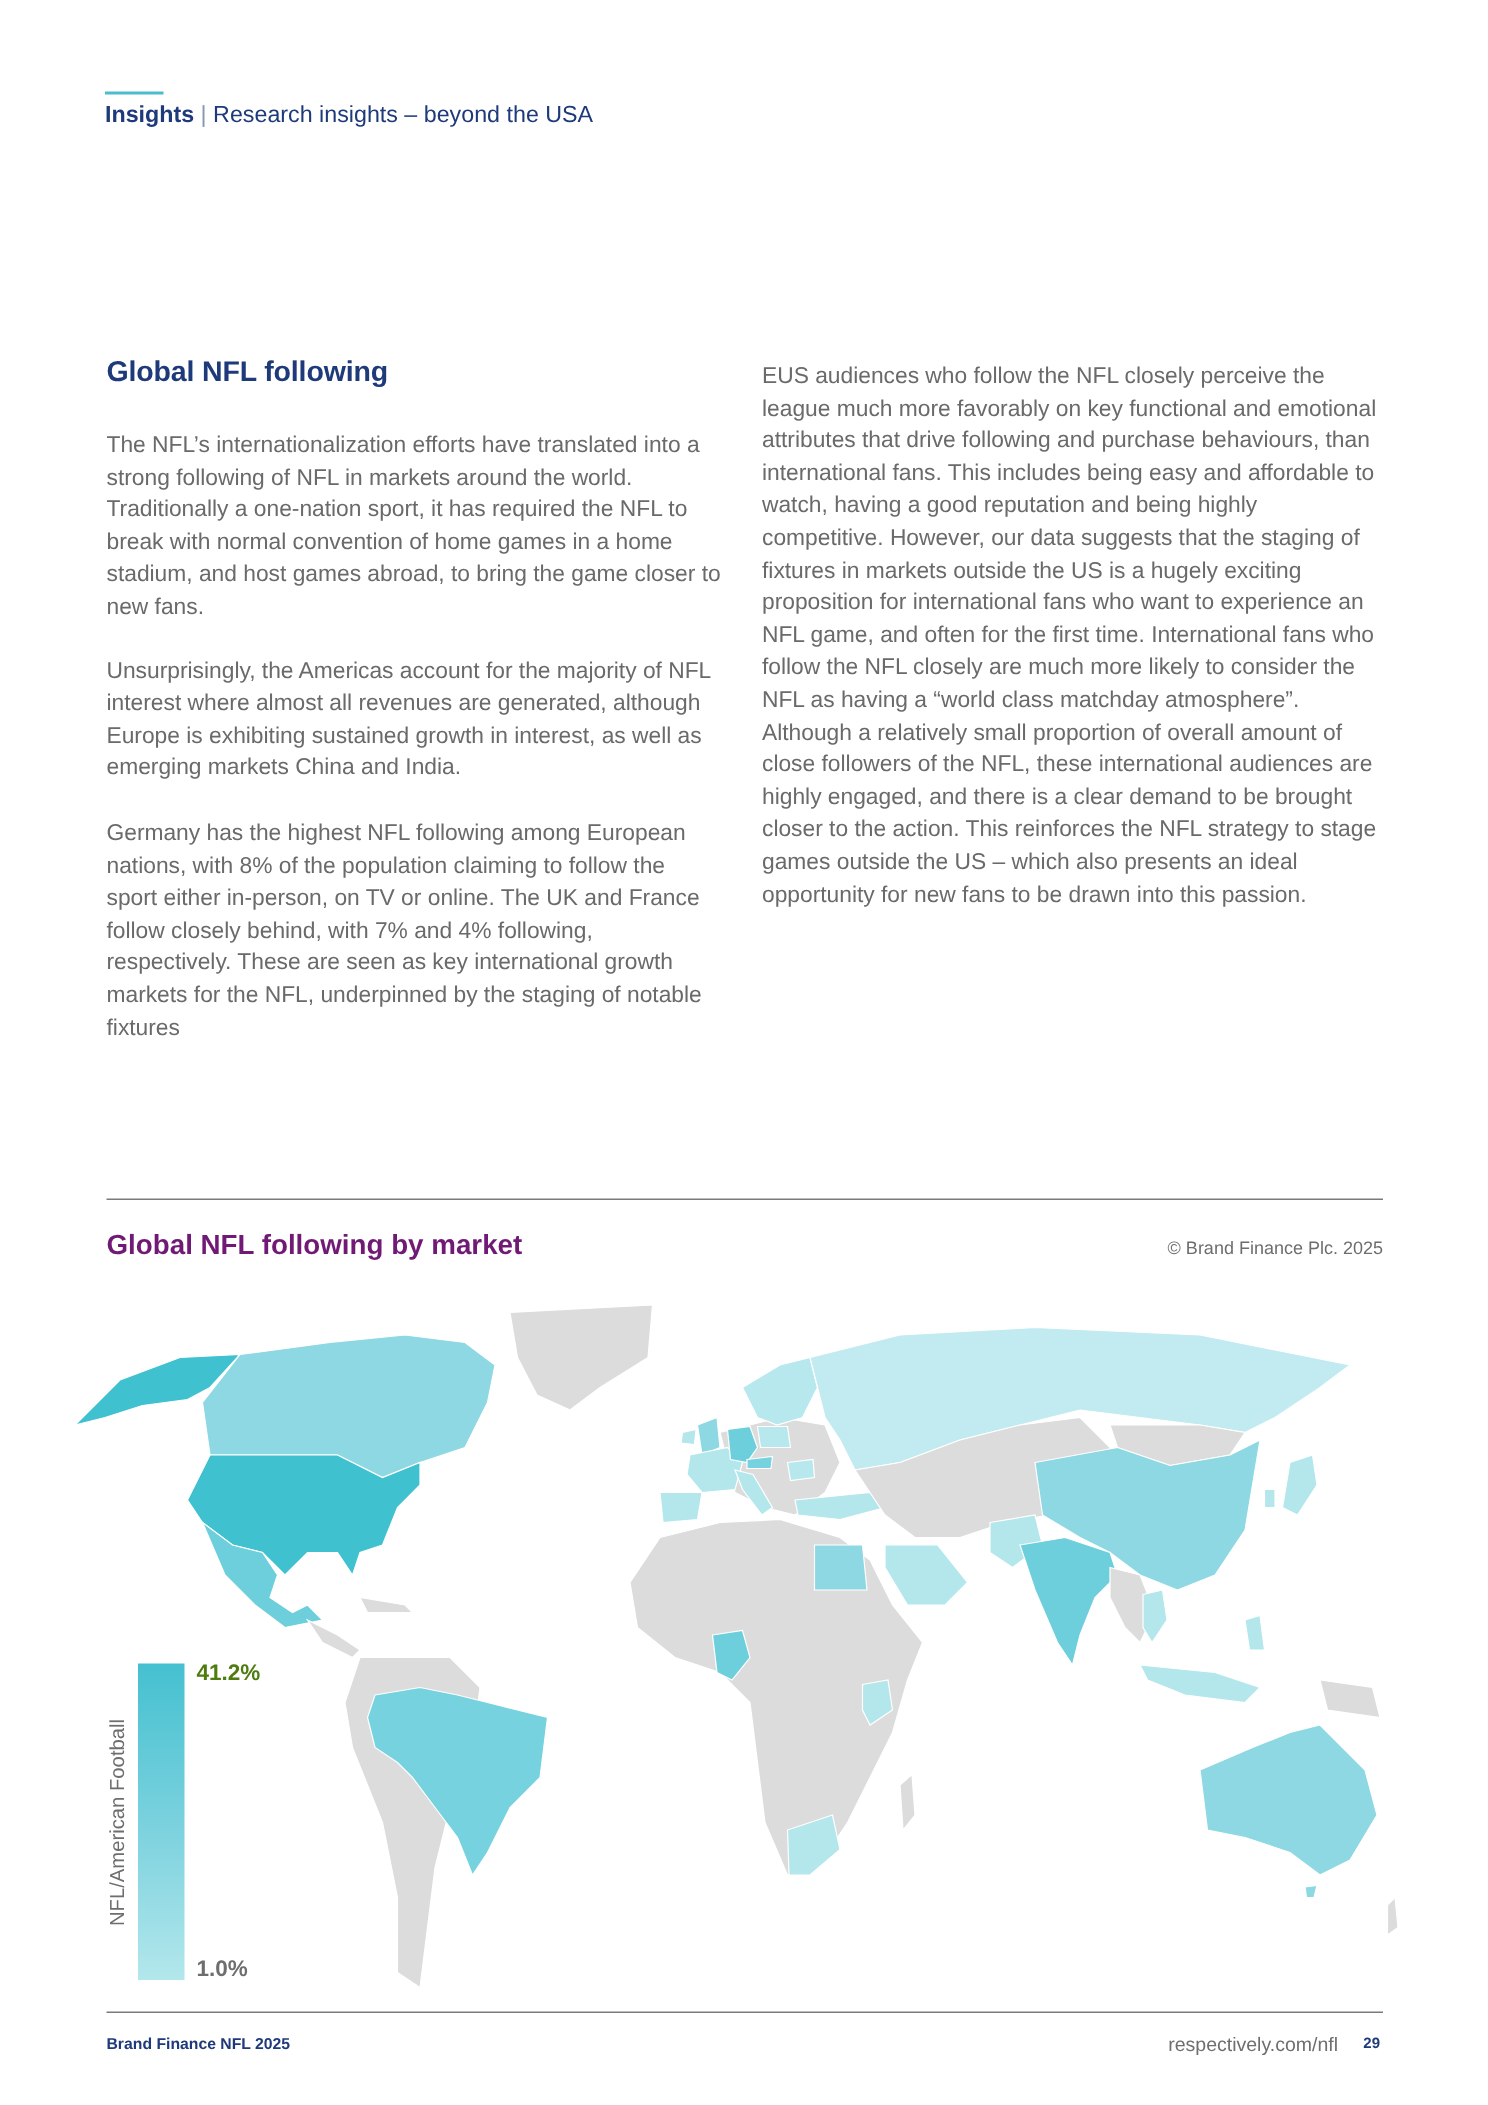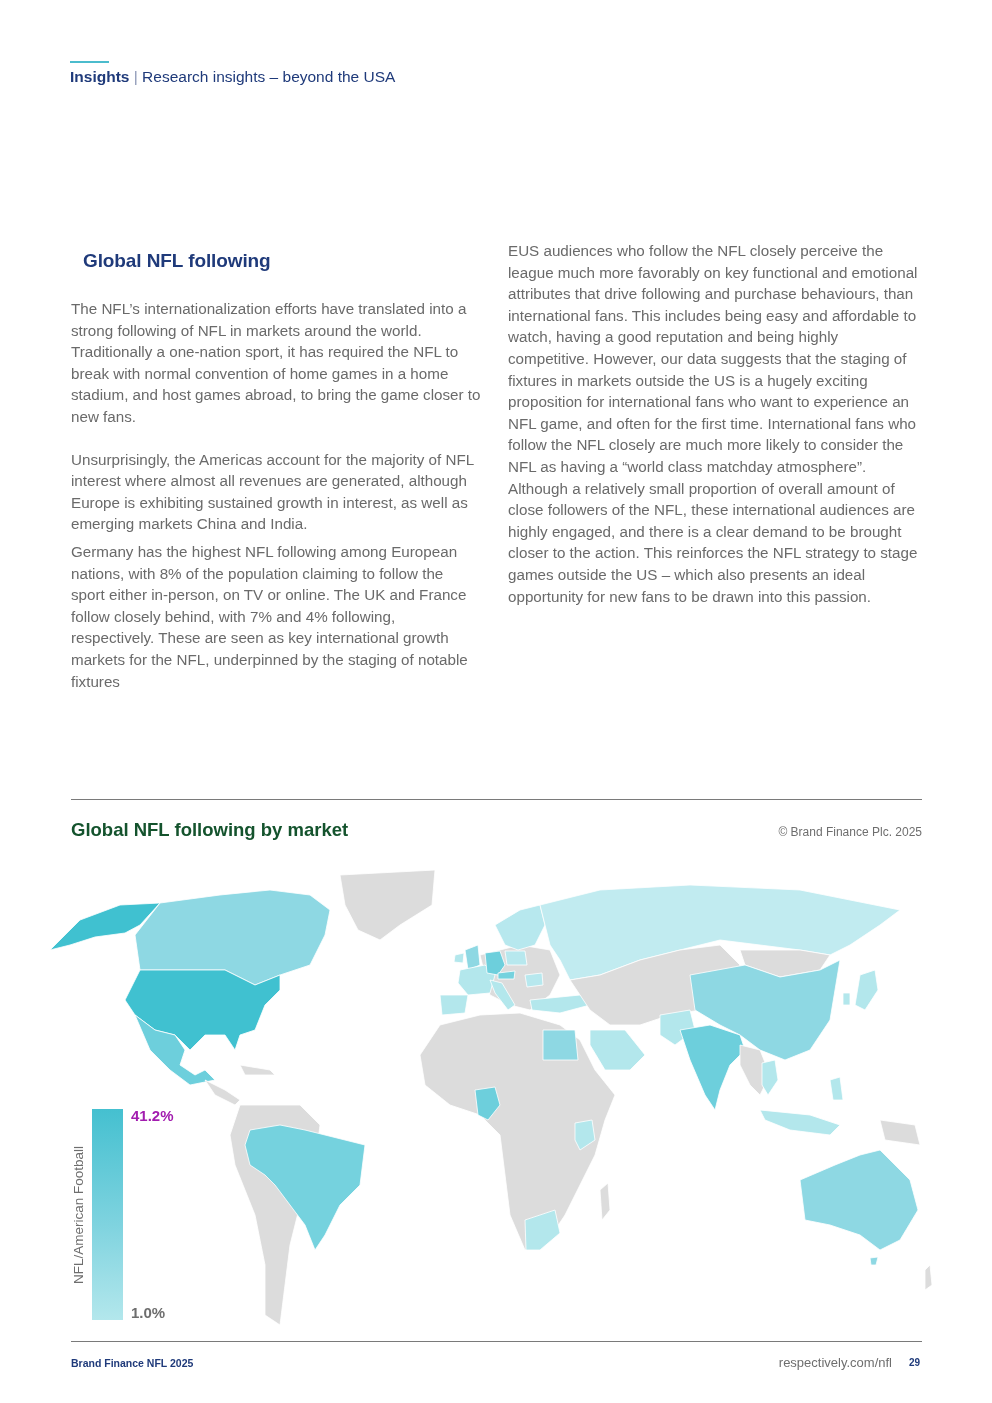--- a/index.html
+++ b/index.html
@@ -6,40 +6,40 @@
   body { width: 992px; height: 1403px; position: relative; overflow: hidden;
          font-family: "Liberation Sans", sans-serif; color: #6e6e6e; }
   .accent-bar { position: absolute; left: 70px; top: 61px; width: 39px; height: 2px; background: #4bbccd; }
   .breadcrumb { position: absolute; left: 70px; top: 68px; font-size: 15.5px; color: #1f3a7a; }
   .breadcrumb .strong { font-weight: bold; }
   .breadcrumb .sep { color: #8a96b5; }
 
   .col { position: absolute; width: 410px; }
   .col-left { left: 71px; top: 238px; }
   .col-right { left: 508px; top: 240px; }
-  h2 { font-size: 19px; font-weight: bold; color: #1f3a7a; margin: 12px; letter-spacing: -0.1px; }
+  h2 { font-size: 19px; font-weight: bold; color: #1f3a7a; margin: 0; letter-spacing: -0.1px; }
   p { font-size: 15.2px; line-height: 21.6px; margin: 0; color: #6a6a6a; }
   .col-left h2.first { margin-bottom: 26px; }
   .col-left p.p1 { margin-bottom: 21px; }
-  .col-left p.p2 { margin-bottom: 6px; }
+  .col-left p.p2 { margin-bottom: 22px; }
   .col-left h2.second { margin-bottom: 23px; }
   .col-right p.cont { margin-bottom: 17px; }
   .col-right h2 { margin-bottom: 26px; }
 
   .rule { position: absolute; left: 71px; width: 851px; height: 1px; background: #7a7a7a; }
   .rule.top { top: 799px; }
   .rule.bottom { top: 1341px; }
-  .chart-title { position: absolute; left: 71px; top: 819px; font-size: 18.5px; font-weight: bold; color: #14532d; }
+  .chart-title { position: absolute; left: 71px; top: 819px; font-size: 18.5px; font-weight: bold; color: #701a75; }
   .copyright { position: absolute; right: 70px; top: 825px; font-size: 12px; color: #6e6e6e; }
 
   .map { position: absolute; left: 40px; top: 865px; width: 892px; height: 470px; }
 
   .legend-bar { position: absolute; left: 92px; top: 1109px; width: 31px; height: 211px;
                 background: linear-gradient(to bottom, #45c0d0 0%, #7fd3df 55%, #b3e7ec 100%); }
-  .legend-max { position: absolute; left: 131px; top: 1107px; font-size: 15px; font-weight: bold; color: #a21caf; }
+  .legend-max { position: absolute; left: 131px; top: 1107px; font-size: 15px; font-weight: bold; color: #4d7c0f; }
   .legend-min { position: absolute; left: 131px; top: 1304px; font-size: 15px; font-weight: bold; color: #6e6e6e; }
   .legend-title { position: absolute; left: 78px; top: 1215px; font-size: 13.5px; color: #6e6e6e;
                   transform: translate(-50%, -50%) rotate(-90deg); white-space: nowrap; transform-origin: center; }
 
   .footer-left { position: absolute; left: 71px; top: 1357px; font-size: 10.5px; font-weight: bold; color: #1f3a7a; }
   .footer-url { position: absolute; right: 100px; top: 1355px; font-size: 13px; color: #6e6e6e; }
   .footer-page { position: absolute; right: 72px; top: 1357px; font-size: 10px; font-weight: bold; color: #1f3a7a; }
 </style>
 </head>
 <body>

